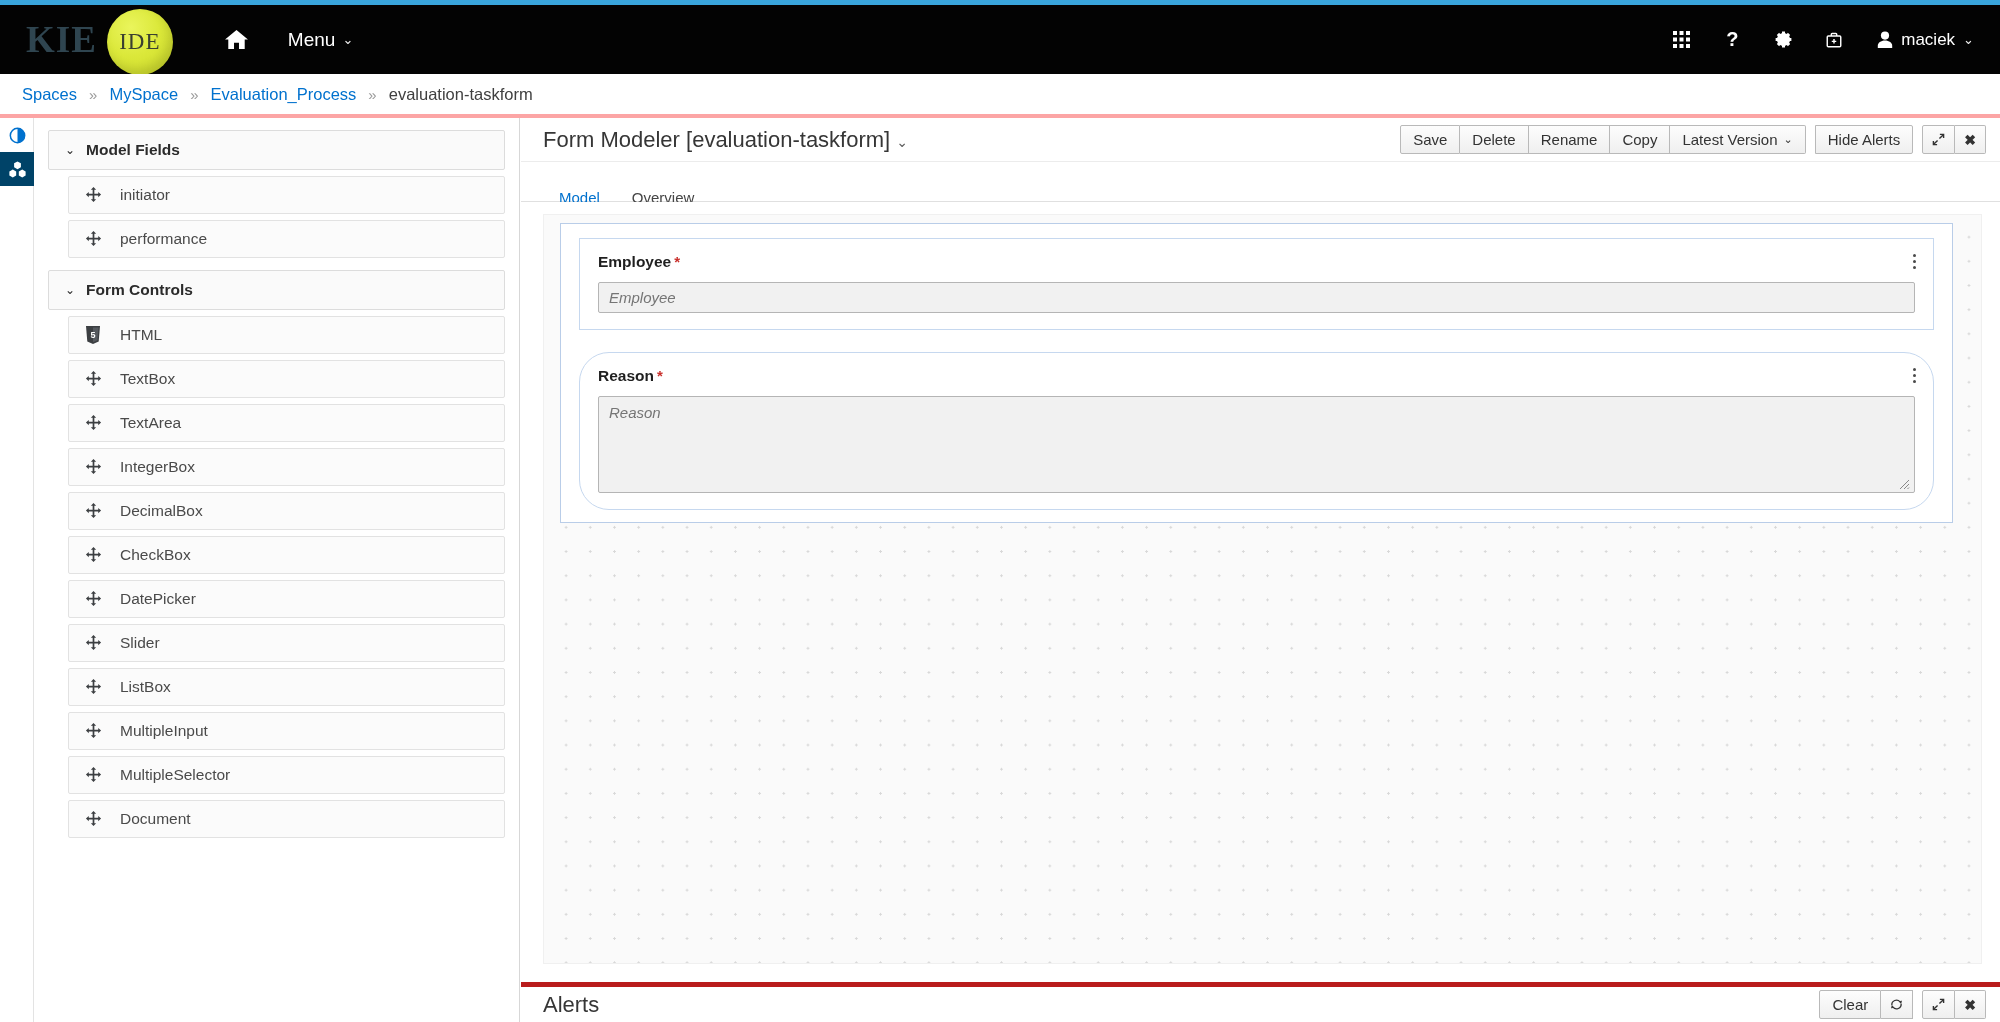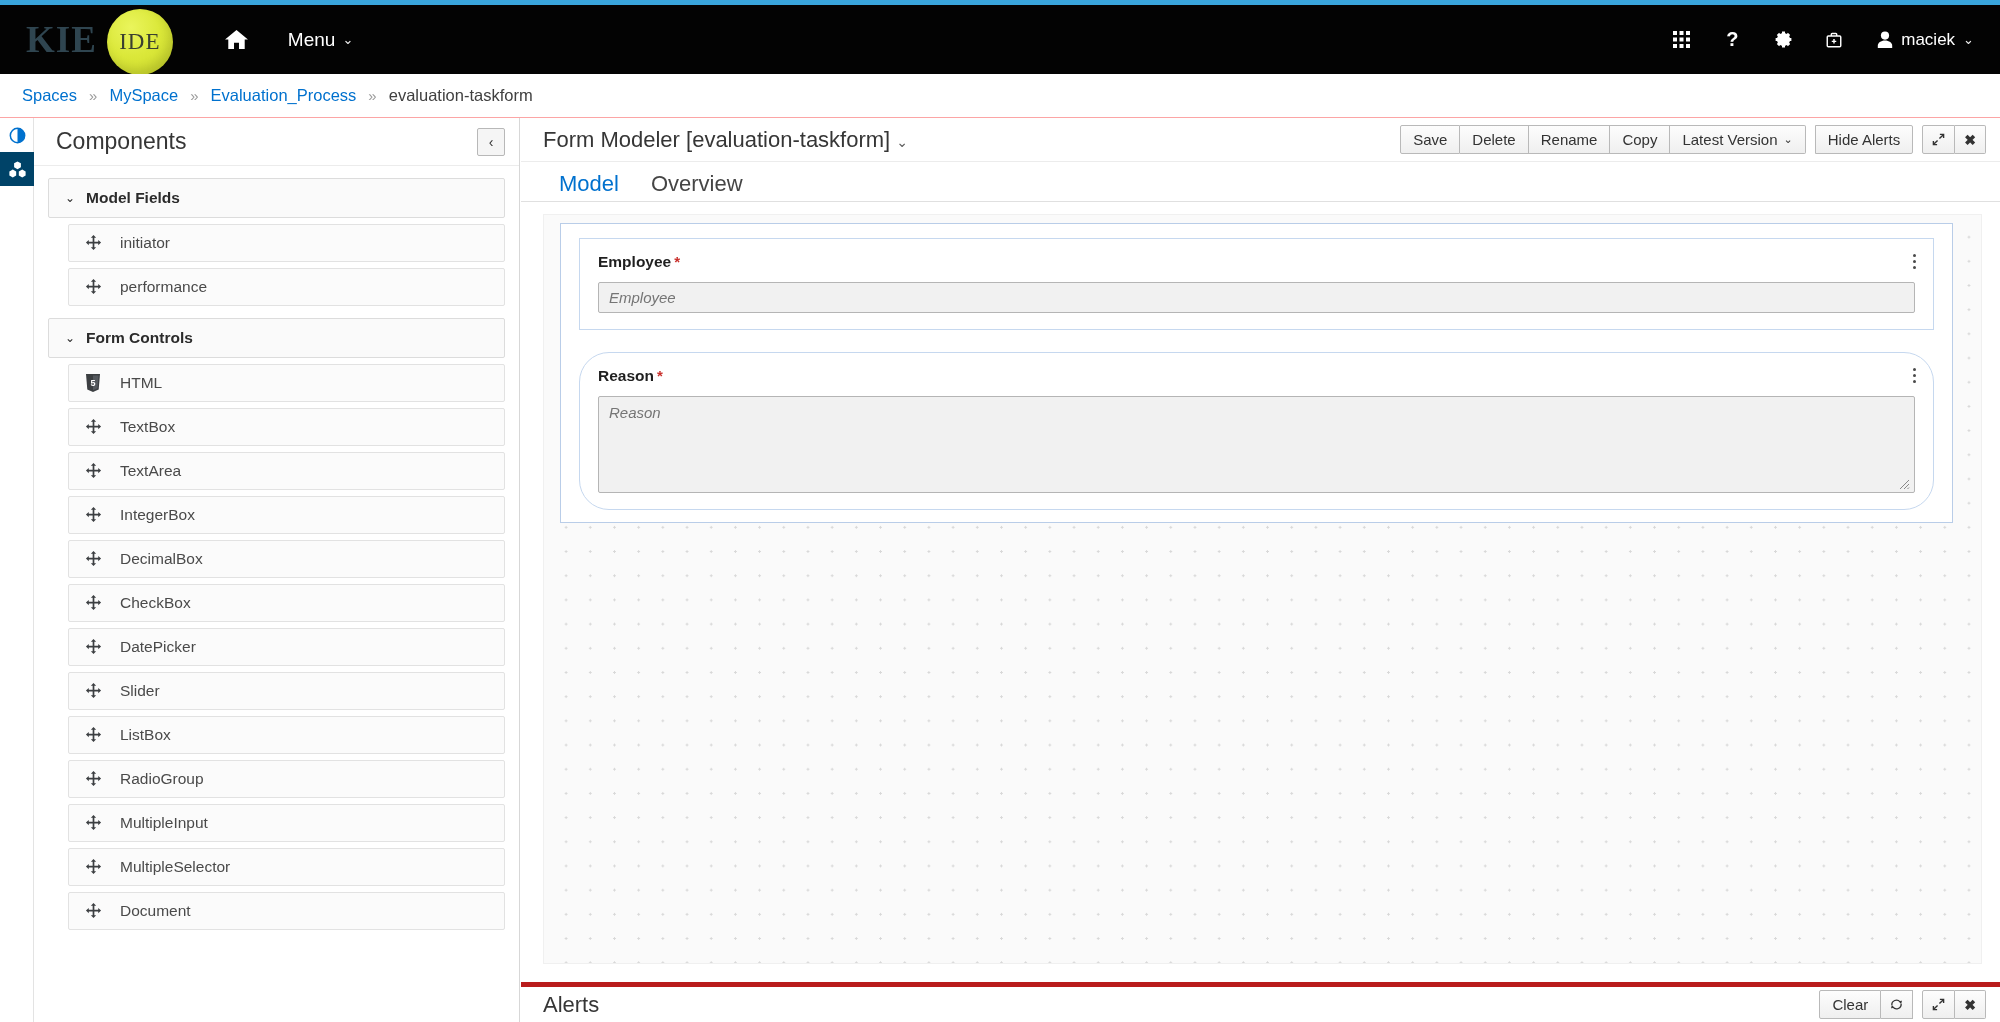--- a/index.html
+++ b/index.html
@@ -64,21 +64,21 @@
   .mast-user {
     color: #fff; font-size: 17px; display: flex;
     align-items: center; gap: 8px; cursor: pointer; margin-left: 4px;
   }
 
   
   .breadcrumb {
     position: absolute; top: 74px; left: 0; width: 2000px; height: 44px;
     background: #fff; display: flex; align-items: center;
     padding-left: 22px; font-size: 16.5px;
-    border-bottom: 1px solid #fca5a5;
+    border-bottom: 4px solid #fca5a5;
   }
   .bc-link { color: #0071ce; cursor: pointer; }
   .bc-sep { color: #9b9b9b; margin: 0 12px; font-size: 15px; }
   .bc-current { color: #404040; }
 
   
   .rail {
     position: absolute; top: 118px; left: 0; width: 34px; bottom: 0;
     background: #fff; border-right: 1px solid #e3e3e3;
   }
@@ -152,22 +152,22 @@
   .tb-btn.last { border-radius: 0 2px 2px 0; }
   .tb-btn.icon-only { padding: 0 9px; }
   .tb-caret { font-size: 11px; }
 
   .tabs {
     height: 40px; flex: none; display: flex; align-items: stretch;
     padding-left: 22px; border-bottom: 1px solid #e0e0e0;
   }
   .tab {
     padding: 8px 16px; display: flex; align-items: center;
-    font-size: 22px; color: #454545; cursor: pointer;
-    border-bottom: 3px solid transparent; position: relative; top: 4px;
+    font-size: 15px; color: #454545; cursor: pointer;
+    border-bottom: 3px solid transparent; position: relative; top: 17px;
   }
   .tab.active { color: #0071ce; border-bottom-color: #0071ce; }
 
   
   .canvas-wrap { flex: 1; position: relative; overflow: hidden; background:#fff; }
   .canvas {
     position: absolute; top: 12px; left: 22px; right: 18px; bottom: 58px;
     background-color: #fafafa;
     background-image:
       radial-gradient(#d8d8d8 1px, transparent 1.2px);
@@ -322,26 +322,20 @@
         <svg width="19" height="17" viewBox="0 0 20 18" fill="#fff">
           <path d="M10 0.4 6.4 2.5v4.2L10 8.8l3.6-2.1V2.5z"></path>
           <path d="M5 9.1 1.4 11.2v4.2L5 17.5l3.6-2.1v-4.2z"></path>
           <path d="M15 9.1l-3.6 2.1v4.2l3.6 2.1 3.6-2.1v-4.2z"></path>
         </svg>
       </span>
     </div>
   </div>
 
   <div class="panel">
-    <div class="panel-head">
-      <span class="panel-title">Components</span>
-      <div class="panel-collapse">
-        <span>‹</span>
-      </div>
-    </div>
     <div class="panel-body">
 
       <div class="group">
         <div class="group-head">
           <span class="group-caret">⌄</span>
           <span>Model Fields</span>
         </div>
       </div>
       <div class="comp-list">
         <div class="comp-item">
@@ -436,28 +430,20 @@
             </span>
           <span>Slider</span>
         </div>
         <div class="comp-item">
           <span class="ic-move">
               <svg width="17" height="17" viewBox="0 0 18 18" fill="#3c3f42">
                 <path d="M9 0 6.2 3h1.9v4.1H4V5.2L1 8l3 2.8V8.9h4.1V13H6.2L9 16l2.8-3H9.9V8.9H14v1.9L17 8l-3-2.8v1.9H9.9V3h1.9z"></path>
               </svg>
             </span>
           <span>ListBox</span>
-        </div>
-        <div class="comp-item">
-          <span class="ic-move">
-              <svg width="17" height="17" viewBox="0 0 18 18" fill="#3c3f42">
-                <path d="M9 0 6.2 3h1.9v4.1H4V5.2L1 8l3 2.8V8.9h4.1V13H6.2L9 16l2.8-3H9.9V8.9H14v1.9L17 8l-3-2.8v1.9H9.9V3h1.9z"></path>
-              </svg>
-            </span>
-          <span>RadioGroup</span>
         </div>
         <div class="comp-item">
           <span class="ic-move">
               <svg width="17" height="17" viewBox="0 0 18 18" fill="#3c3f42">
                 <path d="M9 0 6.2 3h1.9v4.1H4V5.2L1 8l3 2.8V8.9h4.1V13H6.2L9 16l2.8-3H9.9V8.9H14v1.9L17 8l-3-2.8v1.9H9.9V3h1.9z"></path>
               </svg>
             </span>
           <span>MultipleInput</span>
         </div>
         <div class="comp-item">

